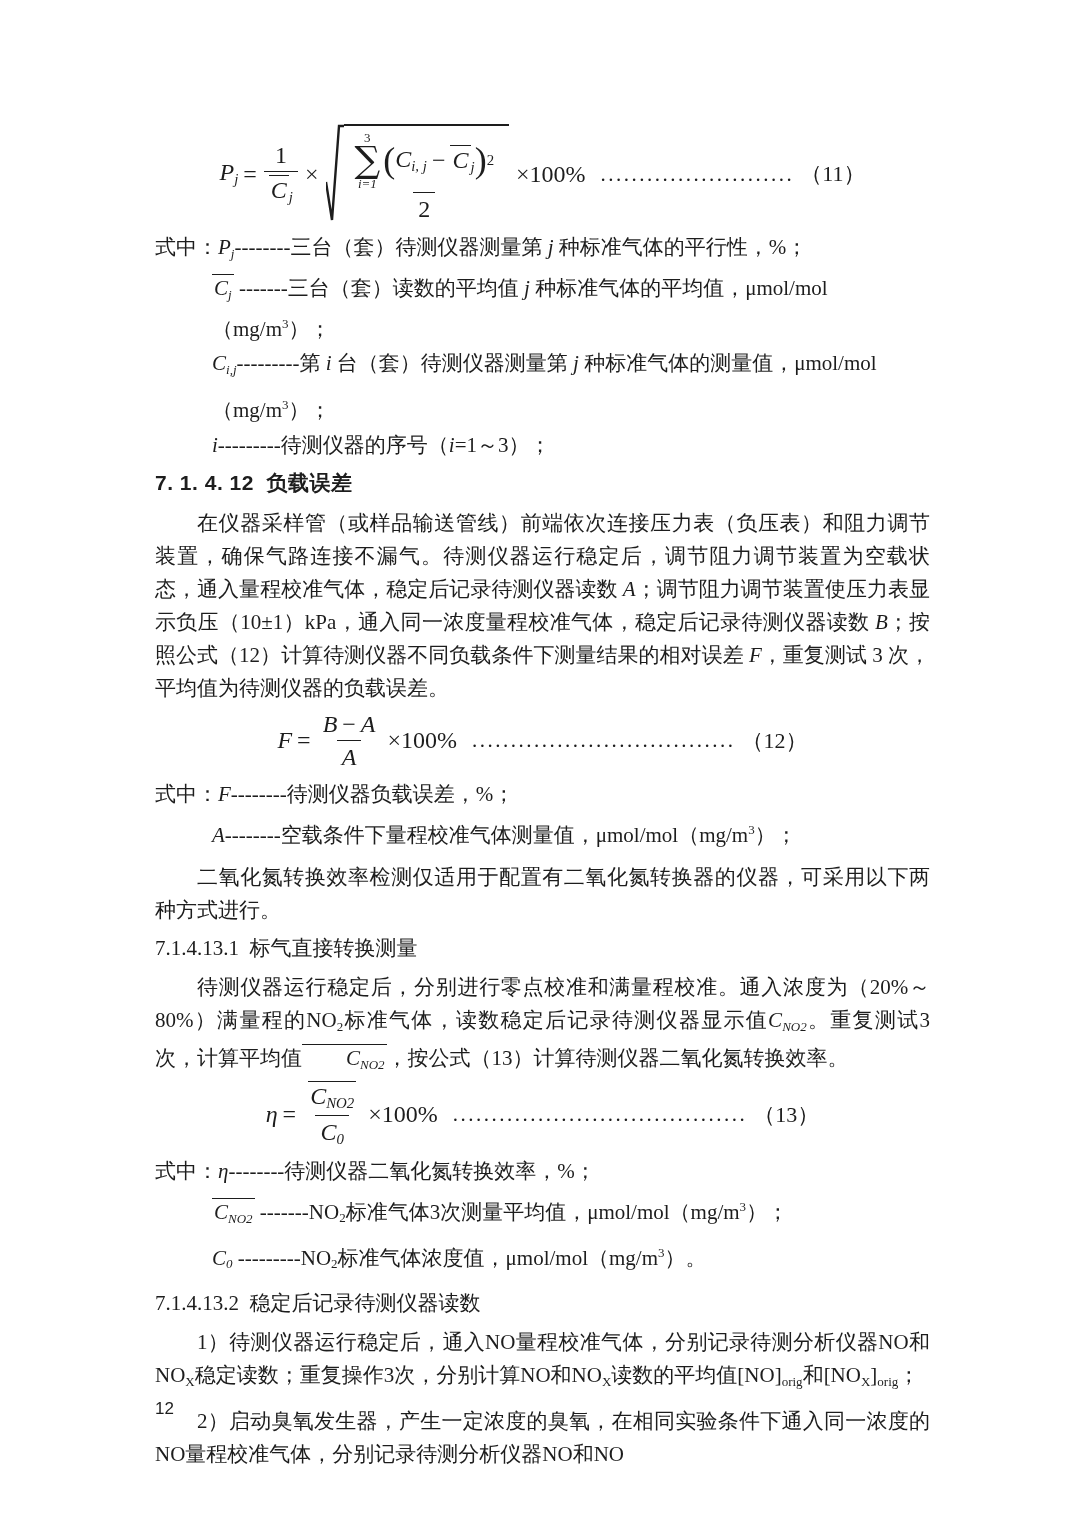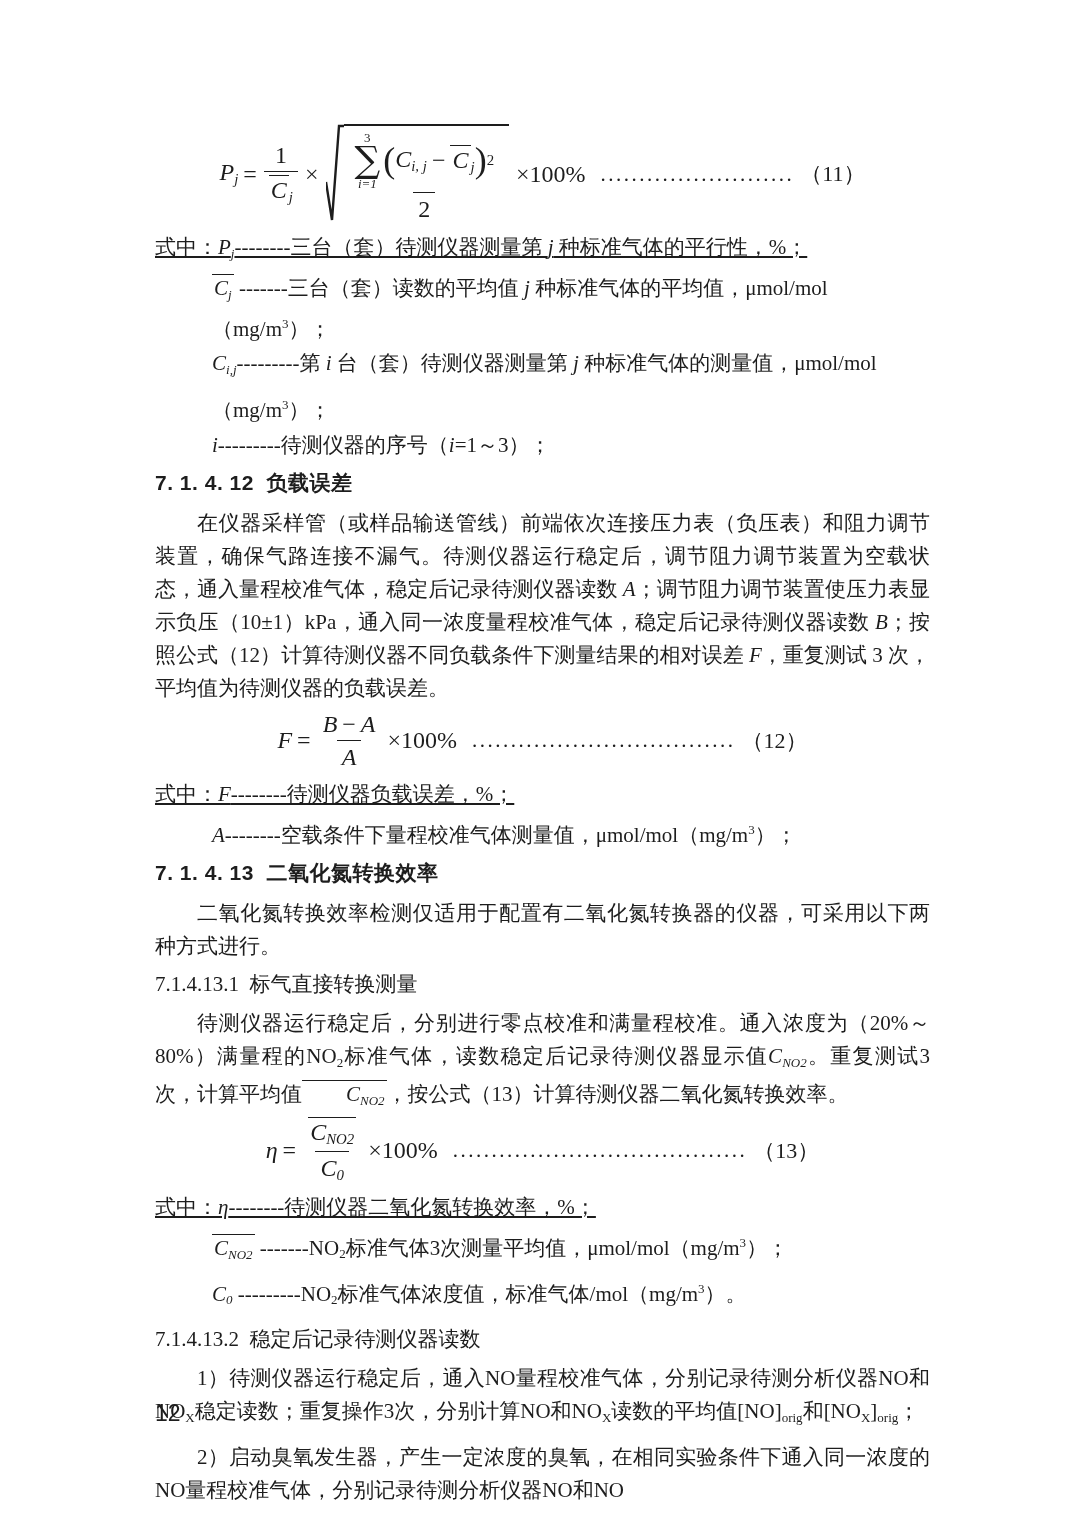--- a/index.html
+++ b/index.html
@@ -18,21 +18,21 @@
   .para { text-align:justify; line-height:33px; margin:8px 0 2px 0; }
   .para.indent { text-indent:2em; }
   .h4 {
     font-family:"Liberation Sans","DejaVu Sans",sans-serif;
     font-weight:bold; font-size:21px; line-height:32px;
     margin:4px 0 4px 0; letter-spacing:0.5px;
   }
   .h5 { font-size:21px; line-height:30px; margin:6px 0 4px 0; font-weight:normal; }
   .shizhong { margin:2px 0 4px 0; }
   .shizhong .entry { padding-left:57px; line-height:35px; text-align:left; }
-  .shizhong .entry.first { padding-left:0;text-decoration:underline; }
+  .shizhong .entry.first { padding-left:0; }
 
   .it { font-style:italic; }
   .sub { font-size:0.62em; vertical-align:-0.28em; }
   .sup { font-size:0.62em; vertical-align:0.6em; }
   .bar { display:inline-block; border-top:1.6px solid currentColor; padding:1px 2px 0 2px; line-height:1.15; }
 
   .formula-row { display:flex; align-items:center; justify-content:center; margin:6px 0; }
   .math { display:inline-flex; align-items:center; font-size:24px; }
   .math .op { padding:0 5px; }
   .frac { display:inline-flex; flex-direction:column; align-items:center; text-align:center; margin:0 2px; }
@@ -43,22 +43,22 @@
   .sum .lim { font-size:13px; }
   .sum .sigma { font-size:36px; line-height:0.9; font-family:"DejaVu Serif","Liberation Serif",serif; }
   .paren { font-size:1.5em; font-weight:300; line-height:1; }
   .sqrt { display:inline-flex; align-items:stretch; margin:0 2px; }
   .sqrt > svg { width:18px; flex:none; display:block; }
   .radicand { border-top:2.2px solid currentColor; padding:4px 8px 0 4px; display:inline-flex; align-items:center; }
   .dots { letter-spacing:2.5px; margin-left:10px; font-size:21px; white-space:nowrap; }
   .flabel { font-size:22px; margin-left:6px; white-space:nowrap;text-align:right; }
 
   .pagenum {
-    position:absolute; left:155px; bottom:100px;
-    font-size:23px; font-family:"Liberation Sans","DejaVu Sans",sans-serif;
+    position:absolute; left:155px; bottom:108px;
+    font-size:17px; font-family:"Liberation Sans","DejaVu Sans",sans-serif;
   }
 </style>
 </head>
 <body>
 
 <div class="page">
 
   <div class="formula-row">
     <span class="math">
       <span><span class="it">P</span><span class="sub it">j</span></span>
@@ -123,21 +123,20 @@
     </span>
     <span class="dots">..................................</span>
     <span class="flabel">（12）</span>
   </div>
 
   <div class="shizhong">
     <div class="entry first"><span>式中：</span><span class="it">F</span><span>--------待测仪器负载误差，%；</span></div>
     <div class="entry"><span class="it">A</span><span>--------空载条件下量程校准气体测量值，μmol/mol（mg/m</span><span class="sup">3</span><span>）；</span></div>
   </div>
 
-  <div class="h4"><span>7. 1. 4. 13</span>&nbsp;&nbsp;<span>二氧化氮转换效率</span></div>
   <div class="para indent"><span>二氧化氮转换效率检测仅适用于配置有二氧化氮转换器的仪器，可采用以下两种方式进行。</span></div>
 
   <div class="h5"><span>7.1.4.13.1</span>&nbsp;&nbsp;<span>标气直接转换测量</span></div>
   <div class="para indent"><span>待测仪器运行稳定后，分别进行零点校准和满量程校准。通入浓度为（20%～80%）满量程的NO</span><span class="sub">2</span><span>标准气体，读数稳定后记录待测仪器显示值</span><span class="it">C</span><span class="sub it">NO2</span><span>。重复测试3次，计算平均值</span><span class="bar"><span class="it">C</span><span class="sub it">NO2</span></span><span>，按公式（13）计算待测仪器二氧化氮转换效率。</span></div>
 
   <div class="formula-row">
     <span class="math">
       <span class="it">η</span>
       <span class="op">=</span>
       <span class="frac">
@@ -146,21 +145,21 @@
       </span>
       <span class="op">×100%</span>
     </span>
     <span class="dots">......................................</span>
     <span class="flabel">（13）</span>
   </div>
 
   <div class="shizhong">
     <div class="entry first"><span>式中：</span><span class="it">η</span><span>--------待测仪器二氧化氮转换效率，%；</span></div>
     <div class="entry"><span class="bar"><span class="it">C</span><span class="sub it">NO2</span></span><span> -------NO</span><span class="sub">2</span><span>标准气体3次测量平均值，μmol/mol（mg/m</span><span class="sup">3</span><span>）；</span></div>
-    <div class="entry"><span class="it">C</span><span class="sub it">0</span><span> ---------NO</span><span class="sub">2</span><span>标准气体浓度值，标准气体/mol（mg/m</span><span class="sup">3</span><span>）。</span></div>
+    <div class="entry"><span class="it">C</span><span class="sub it">0</span><span> ---------NO</span><span class="sub">2</span><span>标准气体浓度值，μmol/mol（mg/m</span><span class="sup">3</span><span>）。</span></div>
   </div>
 
   <div class="h5"><span>7.1.4.13.2</span>&nbsp;&nbsp;<span>稳定后记录待测仪器读数</span></div>
   <div class="para indent"><span>1）待测仪器运行稳定后，通入NO量程校准气体，分别记录待测分析仪器NO和NO</span><span class="sub">X</span><span>稳定读数；重复操作3次，分别计算NO和NO</span><span class="sub">X</span><span>读数的平均值[NO]</span><span class="sub">orig</span><span>和[NO</span><span class="sub">X</span><span>]</span><span class="sub">orig</span><span>；</span></div>
   <div class="para indent"><span>2）启动臭氧发生器，产生一定浓度的臭氧，在相同实验条件下通入同一浓度的NO量程校准气体，分别记录待测分析仪器NO和NO</span></div>
 
   <div class="pagenum">12</div>
 
 </div>
 

